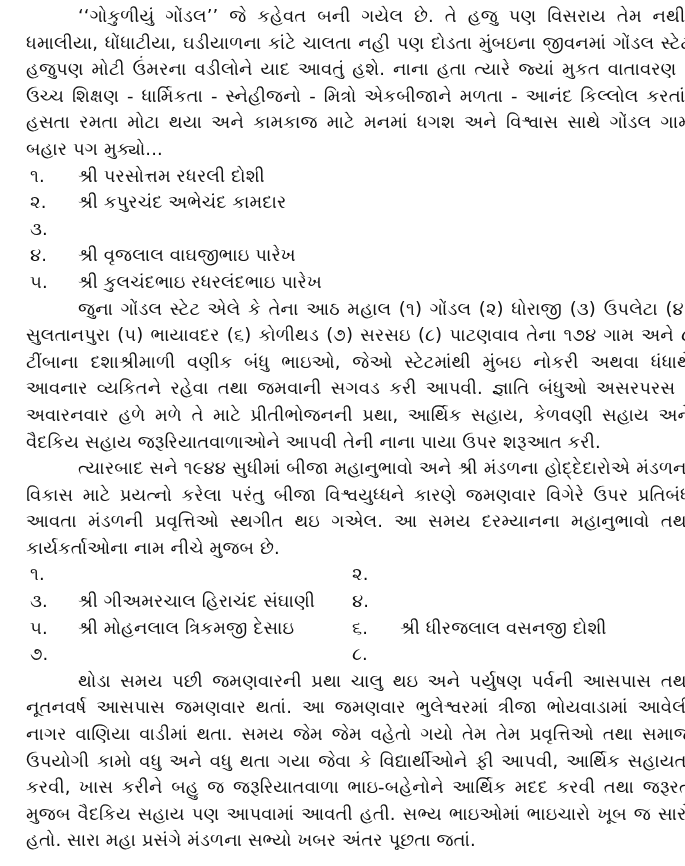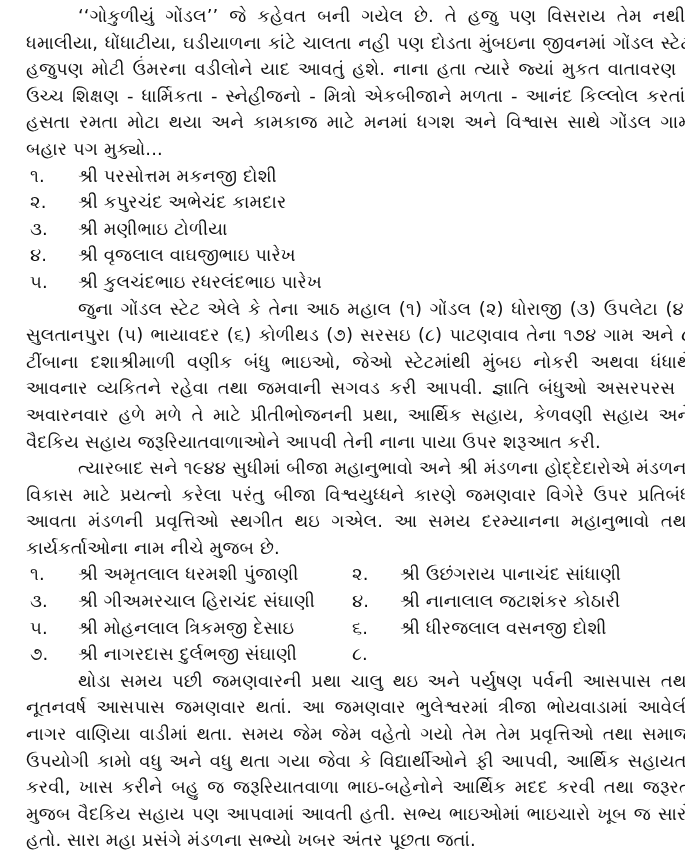--- a/index.html
+++ b/index.html
@@ -62,72 +62,67 @@
 <body>
 
 <div class="page">
 
   <p class="para">‘‘ગોકુળીયું ગોંડલ’’ જે કહેવત બની ગયેલ છે. તે હજુ પણ વિસરાય તેમ નથી. ધમાલીયા, ધોંધાટીયા, ઘડીયાળના કાંટે ચાલતા નહી પણ દોડતા મુંબઇના જીવનમાં ગોંડલ સ્ટેટ હજુપણ મોટી ઉંમરના વડીલોને યાદ આવતું હશે. નાના હતા ત્યારે જ્યાં મુકત વાતાવરણ - ઉચ્ચ શિક્ષણ - ધાર્મિકતા - સ્નેહીજનો - મિત્રો એકબીજાને મળતા - આનંદ કિલ્લોલ કરતાં, હસતા રમતા મોટા થયા અને કામકાજ માટે મનમાં ધગશ અને વિશ્વાસ સાથે ગોંડલ ગામ બહાર પગ મુક્યો...</p>
 
 
   <ul class="list">
     <li>
       <span class="num">૧.</span>
-      <span class="name">શ્રી પરસોત્તમ મકનજી દોશી</span>
+      <span class="name">શ્રી પરસોત્તમ રધરલી દોશી</span>
     </li>
     <li>
       <span class="num">૨.</span>
       <span class="name">શ્રી કપુરચંદ અભેચંદ કામદાર</span>
     </li>
     <li>
       <span class="num">૩.</span>
-      <span class="name">શ્રી મણીભાઇ ટોળીયા</span>
     </li>
     <li>
       <span class="num">૪.</span>
       <span class="name">શ્રી વૃજલાલ વાઘજીભાઇ પારેખ</span>
     </li>
     <li>
       <span class="num">૫.</span>
       <span class="name">શ્રી કુલચંદભાઇ રધરલંદભાઇ પારેખ</span>
     </li>
   </ul>
 
   <p class="para">જુના ગોંડલ સ્ટેટ એલે કે તેના આઠ મહાલ (૧) ગોંડલ (૨) ધોરાજી (૩) ઉપલેટા (૪) સુલતાનપુરા (૫) ભાયાવદર (૬) કોળીથડ (૭) સરસઇ (૮) પાટણવાવ તેના ૧૭૪ ગામ અને ૮ ટીંબાના દશાશ્રીમાળી વણીક બંધુ ભાઇઓ, જેઓ સ્ટેટમાંથી મુંબઇ નોકરી અથવા ધંધાર્થે આવનાર વ્યકિતને રહેવા તથા જમવાની સગવડ કરી આપવી. જ્ઞાતિ બંધુઓ અસરપરસ - અવારનવાર હળે મળે તે માટે પ્રીતીભોજનની પ્રથા, આર્થિક સહાય, કેળવણી સહાય અને વૈદકિય સહાય જરૂરિયાતવાળાઓને આપવી તેની નાના પાયા ઉપર શરૂઆત કરી.</p>
 
   <p class="para">ત્યારબાદ સને ૧૯૪૪ સુધીમાં બીજા મહાનુભાવો અને શ્રી મંડળના હોદ્દેદારોએ મંડળના વિકાસ માટે પ્રયત્નો કરેલા પરંતુ બીજા વિશ્વયુધ્ધને કારણે જમણવાર વિગેરે ઉપર પ્રતિબંધ આવતા મંડળની પ્રવૃત્તિઓ સ્થગીત થઇ ગએલ. આ સમય દરમ્યાનના મહાનુભાવો તથા કાર્યકર્તાઓના નામ નીચે મુજબ છે.</p>
 
   <div class="grid">
     <div class="cell">
       <span class="num">૧.</span>
-      <span class="name">શ્રી અમૃતલાલ ધરમશી પુંજાણી</span>
     </div>
     <div class="cell">
       <span class="num">૨.</span>
-      <span class="name">શ્રી ઉછંગરાય પાનાચંદ સાંધાણી</span>
     </div>
     <div class="cell">
       <span class="num">૩.</span>
       <span class="name">શ્રી ગીઅમરચાલ હિરાચંદ સંઘાણી</span>
     </div>
     <div class="cell">
       <span class="num">૪.</span>
-      <span class="name">શ્રી નાનાલાલ જટાશંકર કોઠારી</span>
     </div>
     <div class="cell">
       <span class="num">૫.</span>
       <span class="name">શ્રી મોહનલાલ ત્રિકમજી દેસાઇ</span>
     </div>
     <div class="cell">
       <span class="num">૬.</span>
       <span class="name">શ્રી ધીરજલાલ વસનજી દોશી</span>
     </div>
     <div class="cell">
       <span class="num">૭.</span>
-      <span class="name">શ્રી નાગરદાસ દુર્લભજી સંઘાણી</span>
     </div>
     <div class="cell">
       <span class="num">૮.</span>
     </div>
   </div>
 
   <p class="para">થોડા સમય પછી જમણવારની પ્રથા ચાલુ થઇ અને પર્યુષણ પર્વની આસપાસ તથા નૂતનવર્ષ આસપાસ જમણવાર થતાં. આ જમણવાર ભુલેશ્વરમાં ત્રીજા ભોયવાડામાં આવેલી નાગર વાણિયા વાડીમાં થતા. સમય જેમ જેમ વહેતો ગયો તેમ તેમ પ્રવૃત્તિઓ તથા સમાજ ઉપયોગી કામો વધુ અને વધુ થતા ગયા જેવા કે વિદ્યાર્થીઓને ફી આપવી, આર્થિક સહાયતા કરવી, ખાસ કરીને બહુ જ જરૂરિયાતવાળા ભાઇ-બહેનોને આર્થિક મદદ કરવી તથા જરૂરત મુજબ વૈદકિય સહાય પણ આપવામાં આવતી હતી. સભ્ય ભાઇઓમાં ભાઇચારો ખૂબ જ સારો હતો. સારા મહા પ્રસંગે મંડળના સભ્યો ખબર અંતર પૂછતા જતાં.</p>
 
 </div>
 

